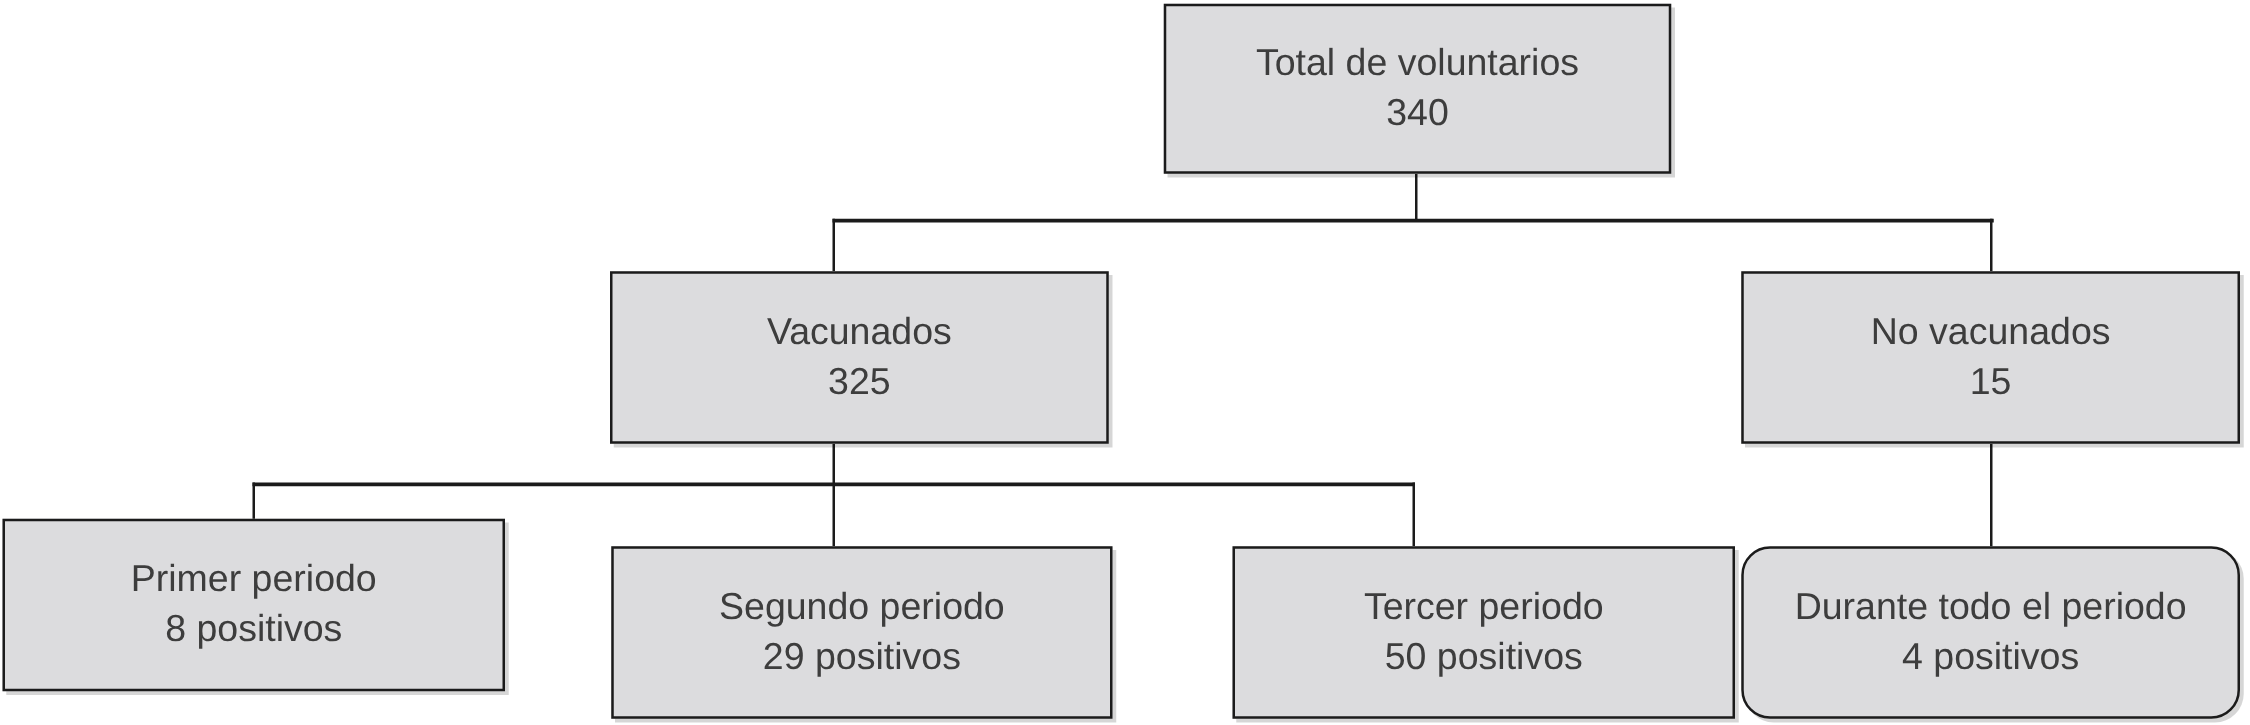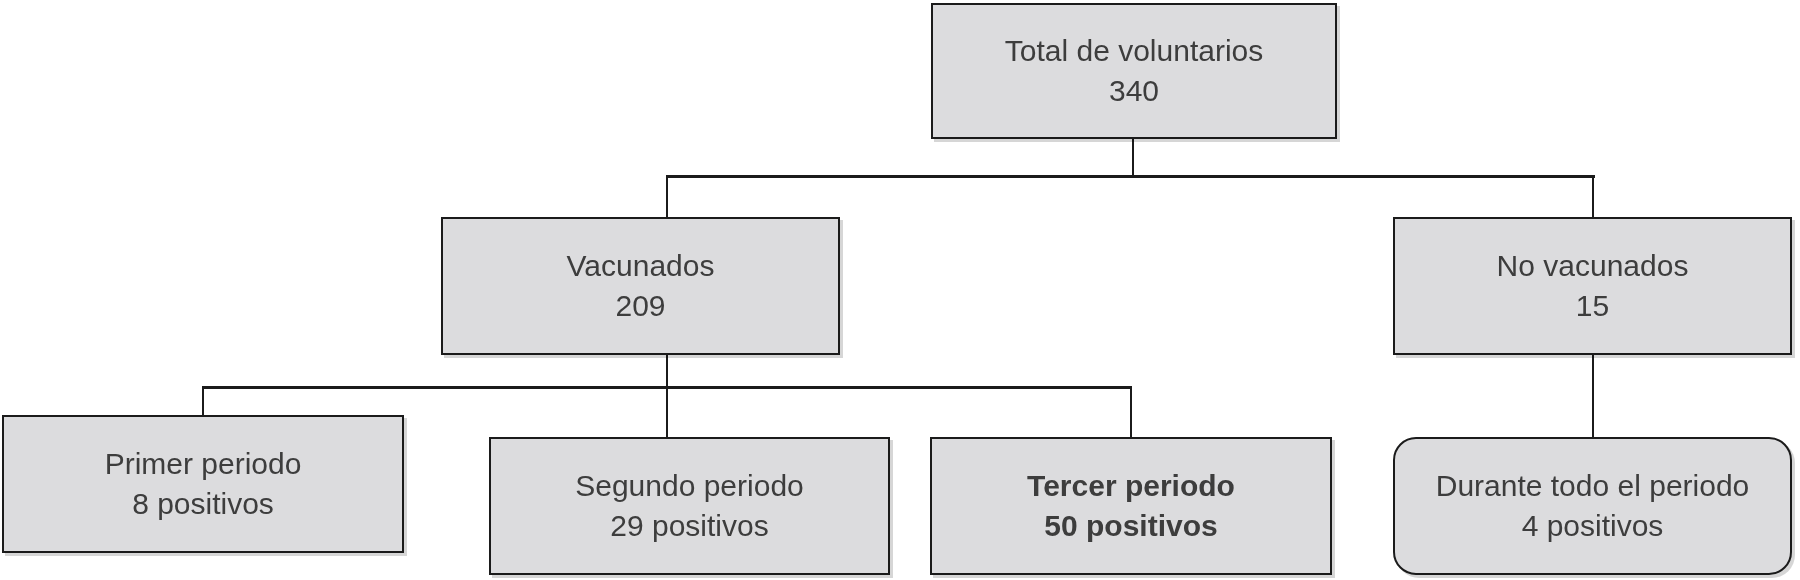--- a/index.html
+++ b/index.html
@@ -51,41 +51,41 @@
   <div class="line" style="left:202px; top:386px; width:930px; height:3px;"></div>
   <div class="line" style="left:202px; top:386px; width:2px; height:51px;"></div>
   <div class="line" style="left:1130px; top:386px; width:2px; height:51px;"></div>
   <div class="line" style="left:1592px; top:355px; width:2px; height:82px;"></div>
 
   <div class="node" style="left:931px; top:3px; width:406px; height:136px;">
     <div class="label">Total de voluntarios</div>
     <div class="value">340</div>
   </div>
 
-  <div class="node" style="left:441px; top:217px; width:399px; height:138px;">
+  <div class="node" style="left:488px; top:217px; width:399px; height:138px;">
     <div class="label">Vacunados</div>
-    <div class="value">209</div>
+    <div class="value">325</div>
   </div>
 
   <div class="node" style="left:1393px; top:217px; width:399px; height:138px;text-align:center;">
     <div class="label">No vacunados</div>
     <div class="value">15</div>
   </div>
 
   <div class="node" style="left:2px; top:415px; width:402px; height:138px;">
     <div class="label">Primer periodo</div>
     <div class="value">8 positivos</div>
   </div>
 
   <div class="node" style="left:489px; top:437px; width:401px; height:138px;">
     <div class="label">Segundo periodo</div>
     <div class="value">29 positivos</div>
   </div>
 
-  <div class="node" style="left:930px; top:437px; width:402px; height:138px;font-weight:bold;">
+  <div class="node" style="left:986px; top:437px; width:402px; height:138px;">
     <div class="label">Tercer periodo</div>
     <div class="value">50 positivos</div>
   </div>
 
   <div class="node" style="left:1393px; top:437px; width:399px; height:138px;border-radius:23px;">
     <div class="label">Durante todo el periodo</div>
     <div class="value">4 positivos</div>
   </div>
 
 </div>

